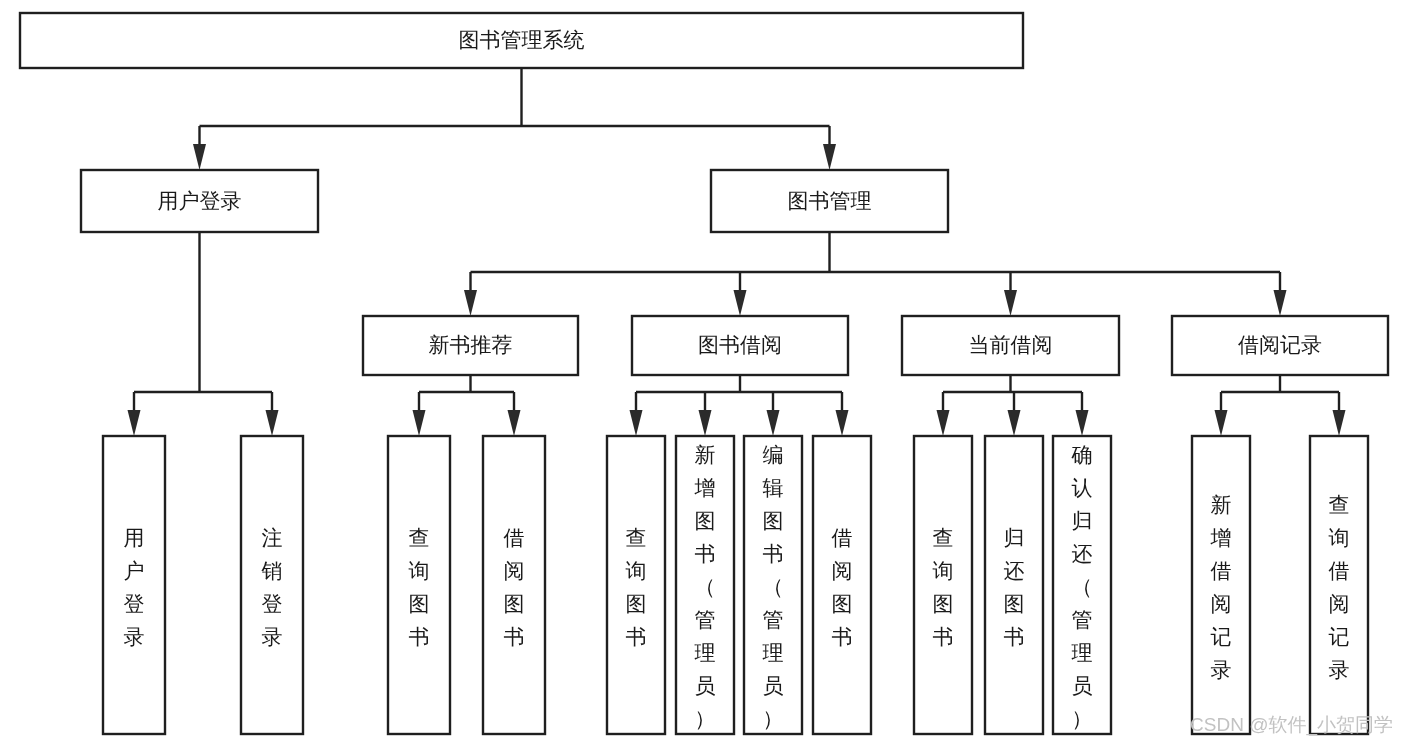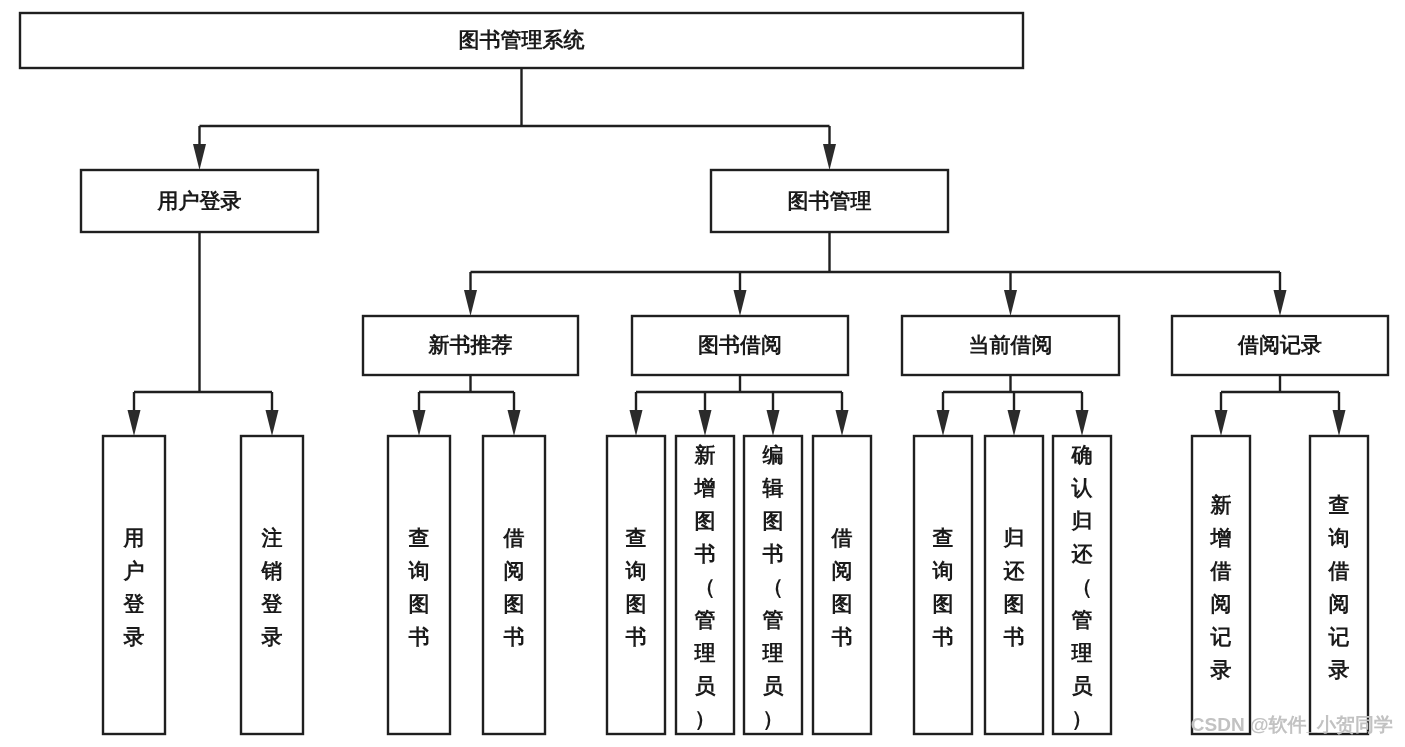--- a/index.html
+++ b/index.html
@@ -11,21 +11,20 @@
     width: 1405px;
     height: 747px;
     font-family: "Liberation Sans", "DejaVu Sans", sans-serif;
     overflow: hidden;
     position: relative;
   }
   #diagram-root {
     position: relative;
     width: 1405px;
     height: 747px;
-    font-weight: bold;
   }
   svg#tree-svg {
     position: absolute;
     top: 0;
     left: 0;
     width: 1405px;
     height: 747px;
     display: block;
   }
   .node-box {

